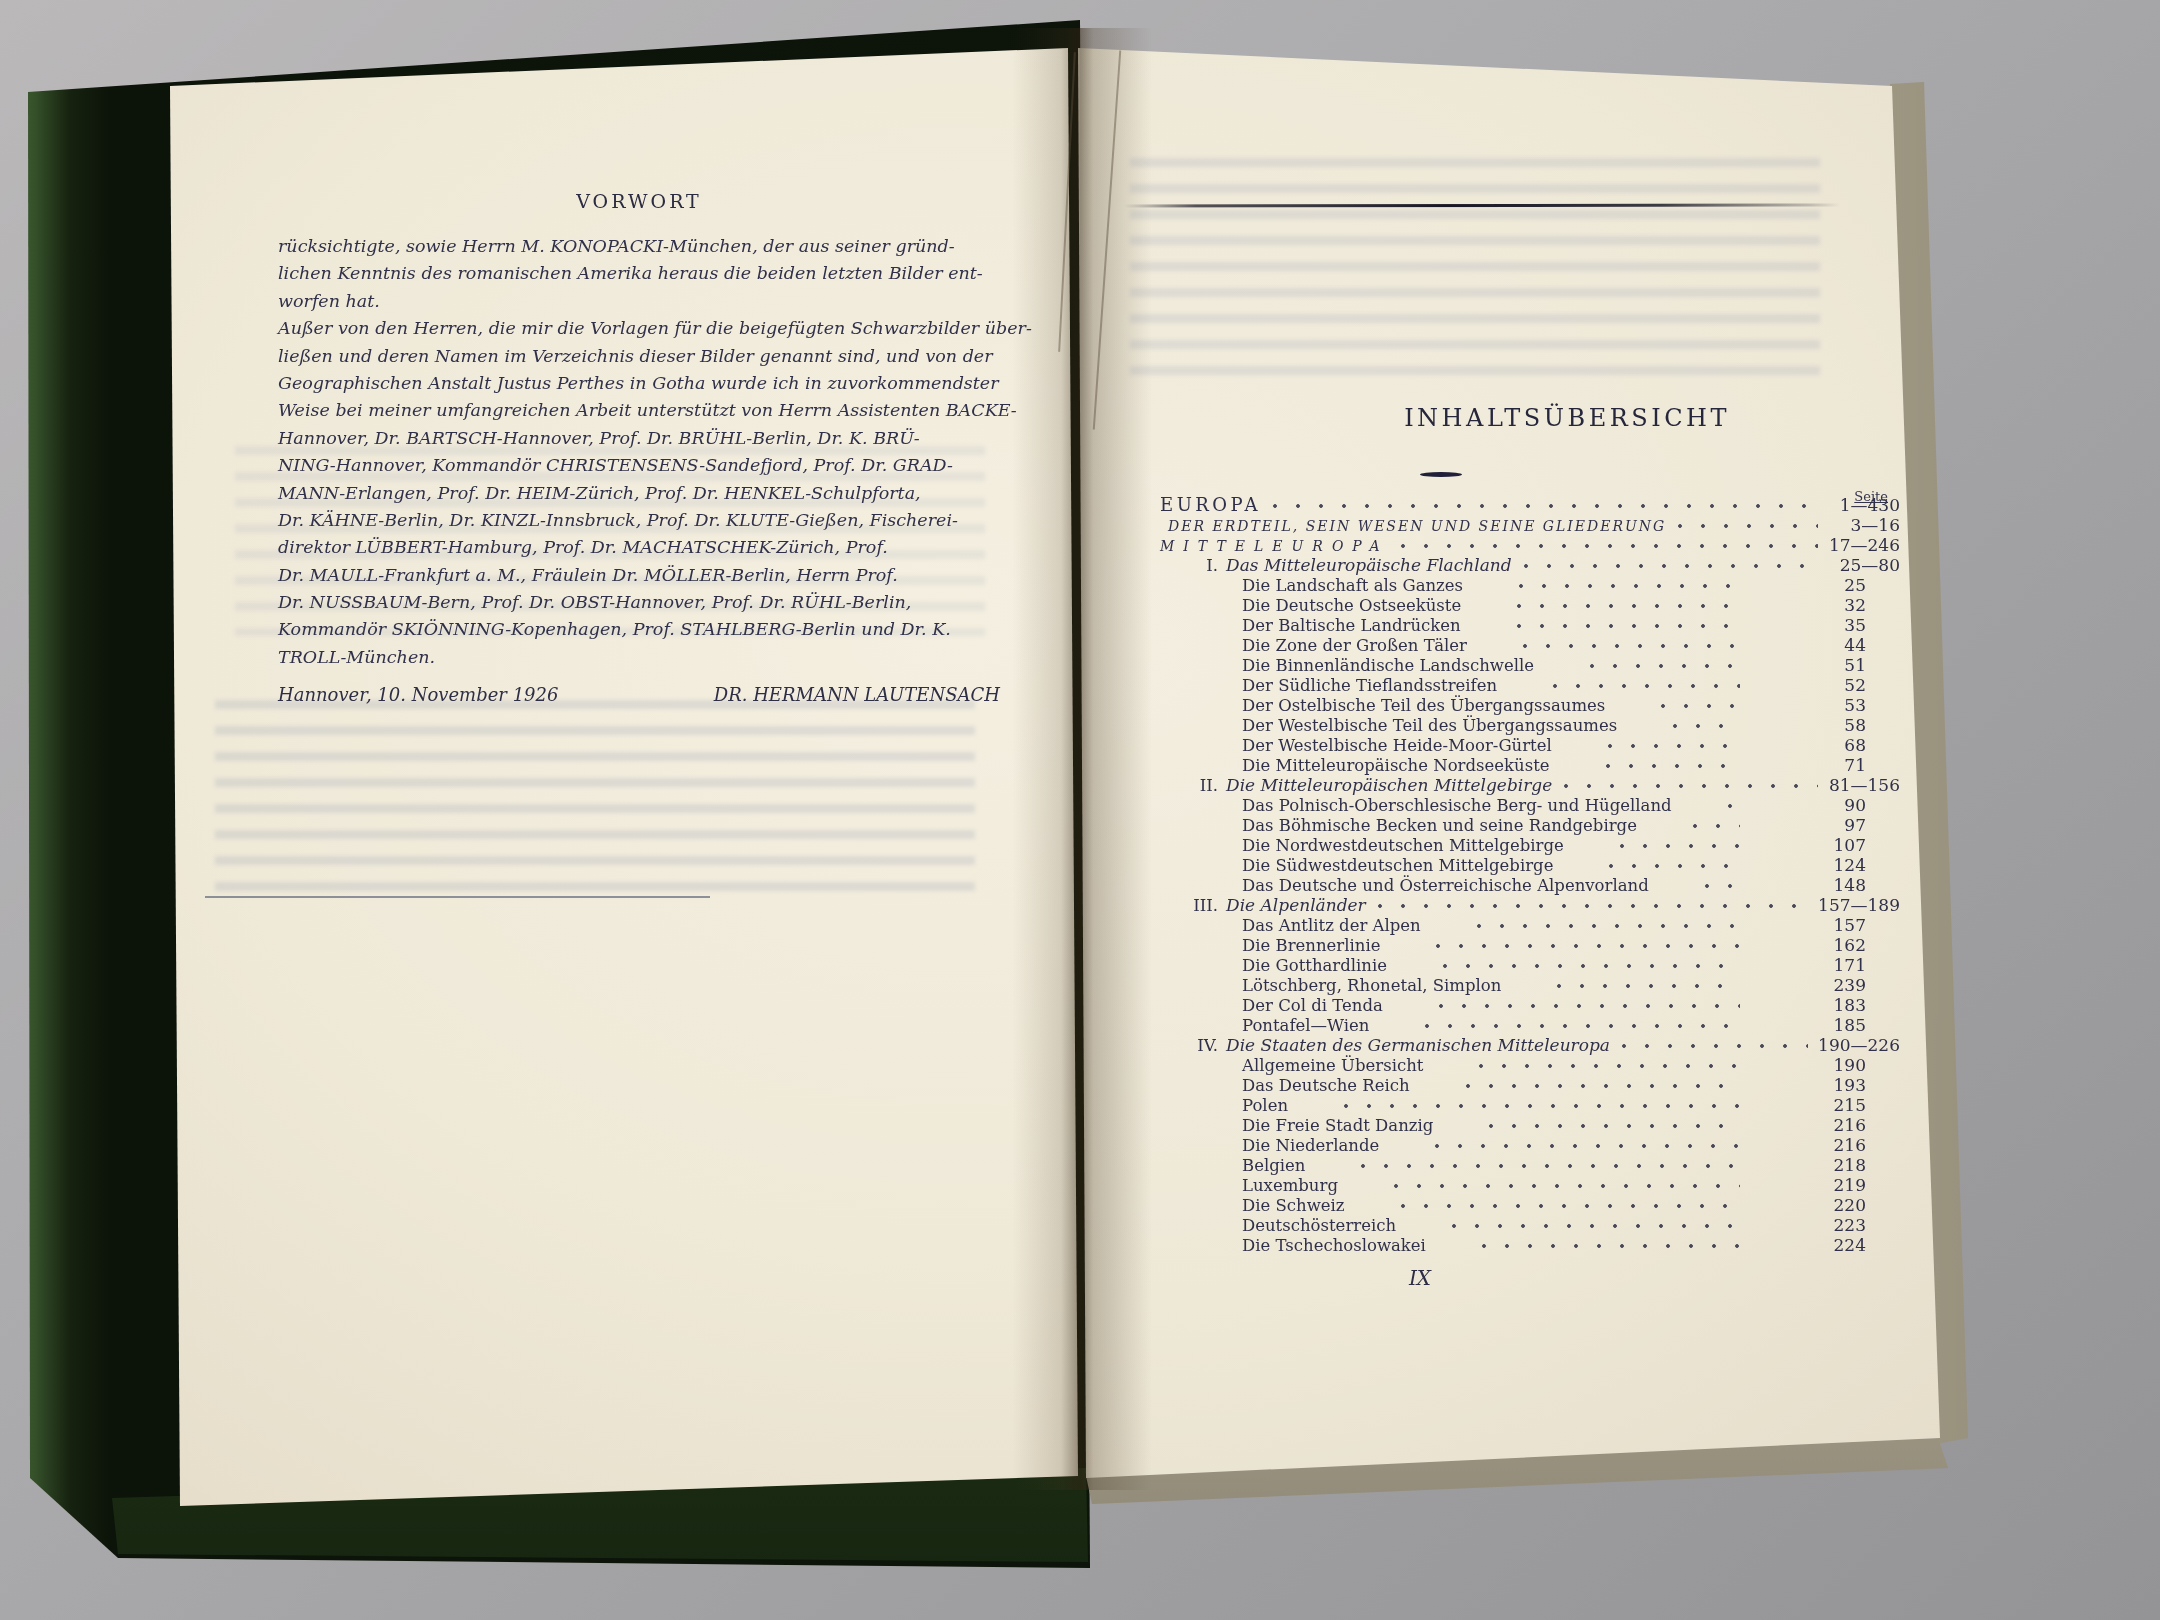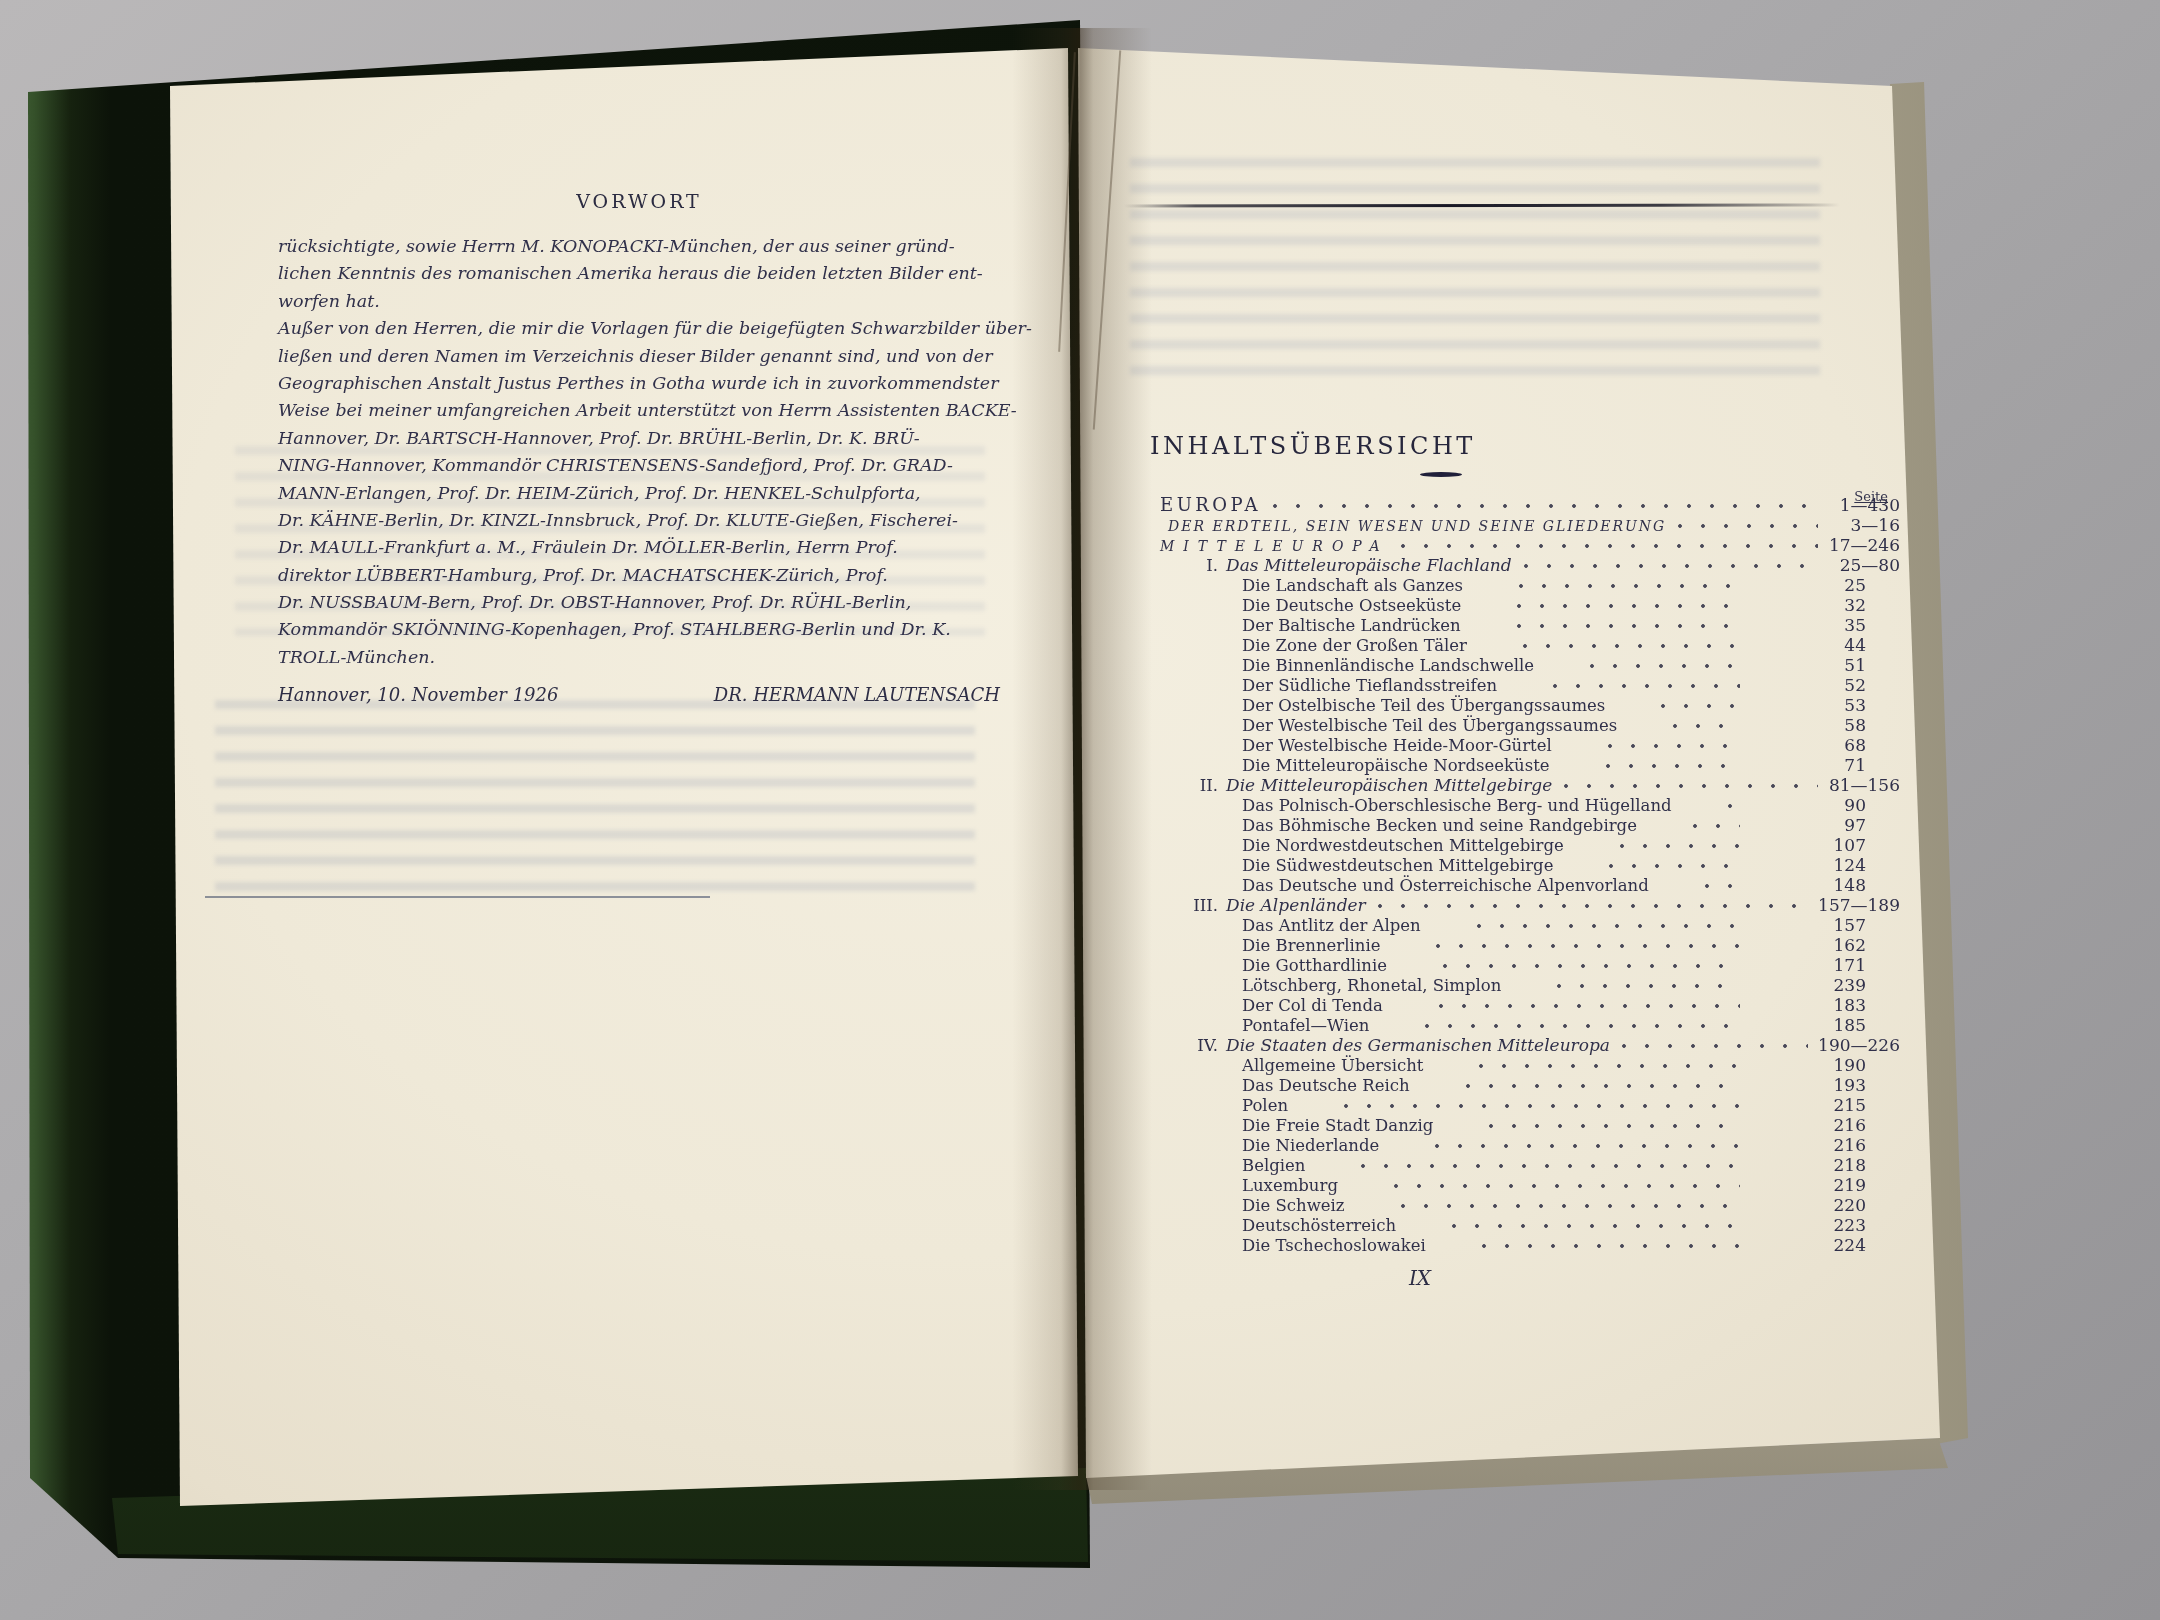--- a/index.html
+++ b/index.html
@@ -49,21 +49,21 @@
     font-size:19px;letter-spacing:3px;color:#2b2b41;}
   .preface{left:278px;top:233px;width:722px;font-size:17.5px;font-style:italic;color:#30304a;}
   .pline{height:27.4px;line-height:27.4px;white-space:nowrap;text-align:justify;text-align-last:justify;}
   .pline.nojust{text-align-last:left;}
   .pline::after{content:"";display:inline-block;width:100%;}
   .pline.nojust::after{display:none;}
   .signature{left:278px;top:684px;width:722px;display:flex;justify-content:space-between;
     font-size:18px;font-style:italic;color:#2e2e46;gap:20px;}
 
   
-  .toc-title{left:1150px;top:432px;width:580px;text-align:left;
+  .toc-title{left:1150px;top:404px;width:580px;text-align:right;
     font-size:24px;letter-spacing:3.5px;color:#26263c;}
   .toc-dash{left:1420px;top:472px;width:42px;height:5px;border-radius:50%;background:#20203a;}
   .seite{left:1828px;top:489px;width:60px;text-align:right;font-size:13px;color:#33334c;text-decoration:underline;}
   .toc{left:1160px;top:495px;width:740px;}
   .toc-row{display:flex;align-items:baseline;height:20px;
     font-size:16.5px;line-height:20px;color:#30304a;justify-content:flex-end;}
   .toc-row.lv1{padding-left:26px;}
   .toc-row.lv2{padding-left:82px;gap:44px;}
   .num{display:inline-block;width:32px;text-align:right;margin-right:8px;flex:none;font-style:normal;}
   .lbl{white-space:nowrap;flex:none;}
@@ -106,22 +106,22 @@
       <div class="pline">lichen Kenntnis des romanischen Amerika heraus die beiden letzten Bilder ent-</div>
       <div class="pline nojust">worfen hat.</div>
       <div class="pline">Außer von den Herren, die mir die Vorlagen für die beigefügten Schwarzbilder über-</div>
       <div class="pline">ließen und deren Namen im Verzeichnis dieser Bilder genannt sind, und von der</div>
       <div class="pline">Geographischen Anstalt Justus Perthes in Gotha wurde ich in zuvorkommendster</div>
       <div class="pline">Weise bei meiner umfangreichen Arbeit unterstützt von Herrn Assistenten BACKE-</div>
       <div class="pline">Hannover, Dr. BARTSCH-Hannover, Prof. Dr. BRÜHL-Berlin, Dr. K. BRÜ-</div>
       <div class="pline">NING-Hannover, Kommandör CHRISTENSENS-Sandefjord, Prof. Dr. GRAD-</div>
       <div class="pline">MANN-Erlangen, Prof. Dr. HEIM-Zürich, Prof. Dr. HENKEL-Schulpforta,</div>
       <div class="pline">Dr. KÄHNE-Berlin, Dr. KINZL-Innsbruck, Prof. Dr. KLUTE-Gießen, Fischerei-</div>
+      <div class="pline">direktor LÜBBERT-Hamburg, Prof. Dr. MACHATSCHEK-Zürich, Prof.</div>
       <div class="pline">Dr. MAULL-Frankfurt a. M., Fräulein Dr. MÖLLER-Berlin, Herrn Prof.</div>
-      <div class="pline">direktor LÜBBERT-Hamburg, Prof. Dr. MACHATSCHEK-Zürich, Prof.</div>
       <div class="pline">Dr. NUSSBAUM-Bern, Prof. Dr. OBST-Hannover, Prof. Dr. RÜHL-Berlin,</div>
       <div class="pline">Kommandör SKIÖNNING-Kopenhagen, Prof. STAHLBERG-Berlin und Dr. K.</div>
       <div class="pline nojust">TROLL-München.</div>
     </div>
   <div class="abs signature">
     <span>Hannover, 10. November 1926</span>
     <span>DR. HERMANN LAUTENSACH</span>
   </div>
 
   <div class="abs toc-title">INHALTSÜBERSICHT</div>

